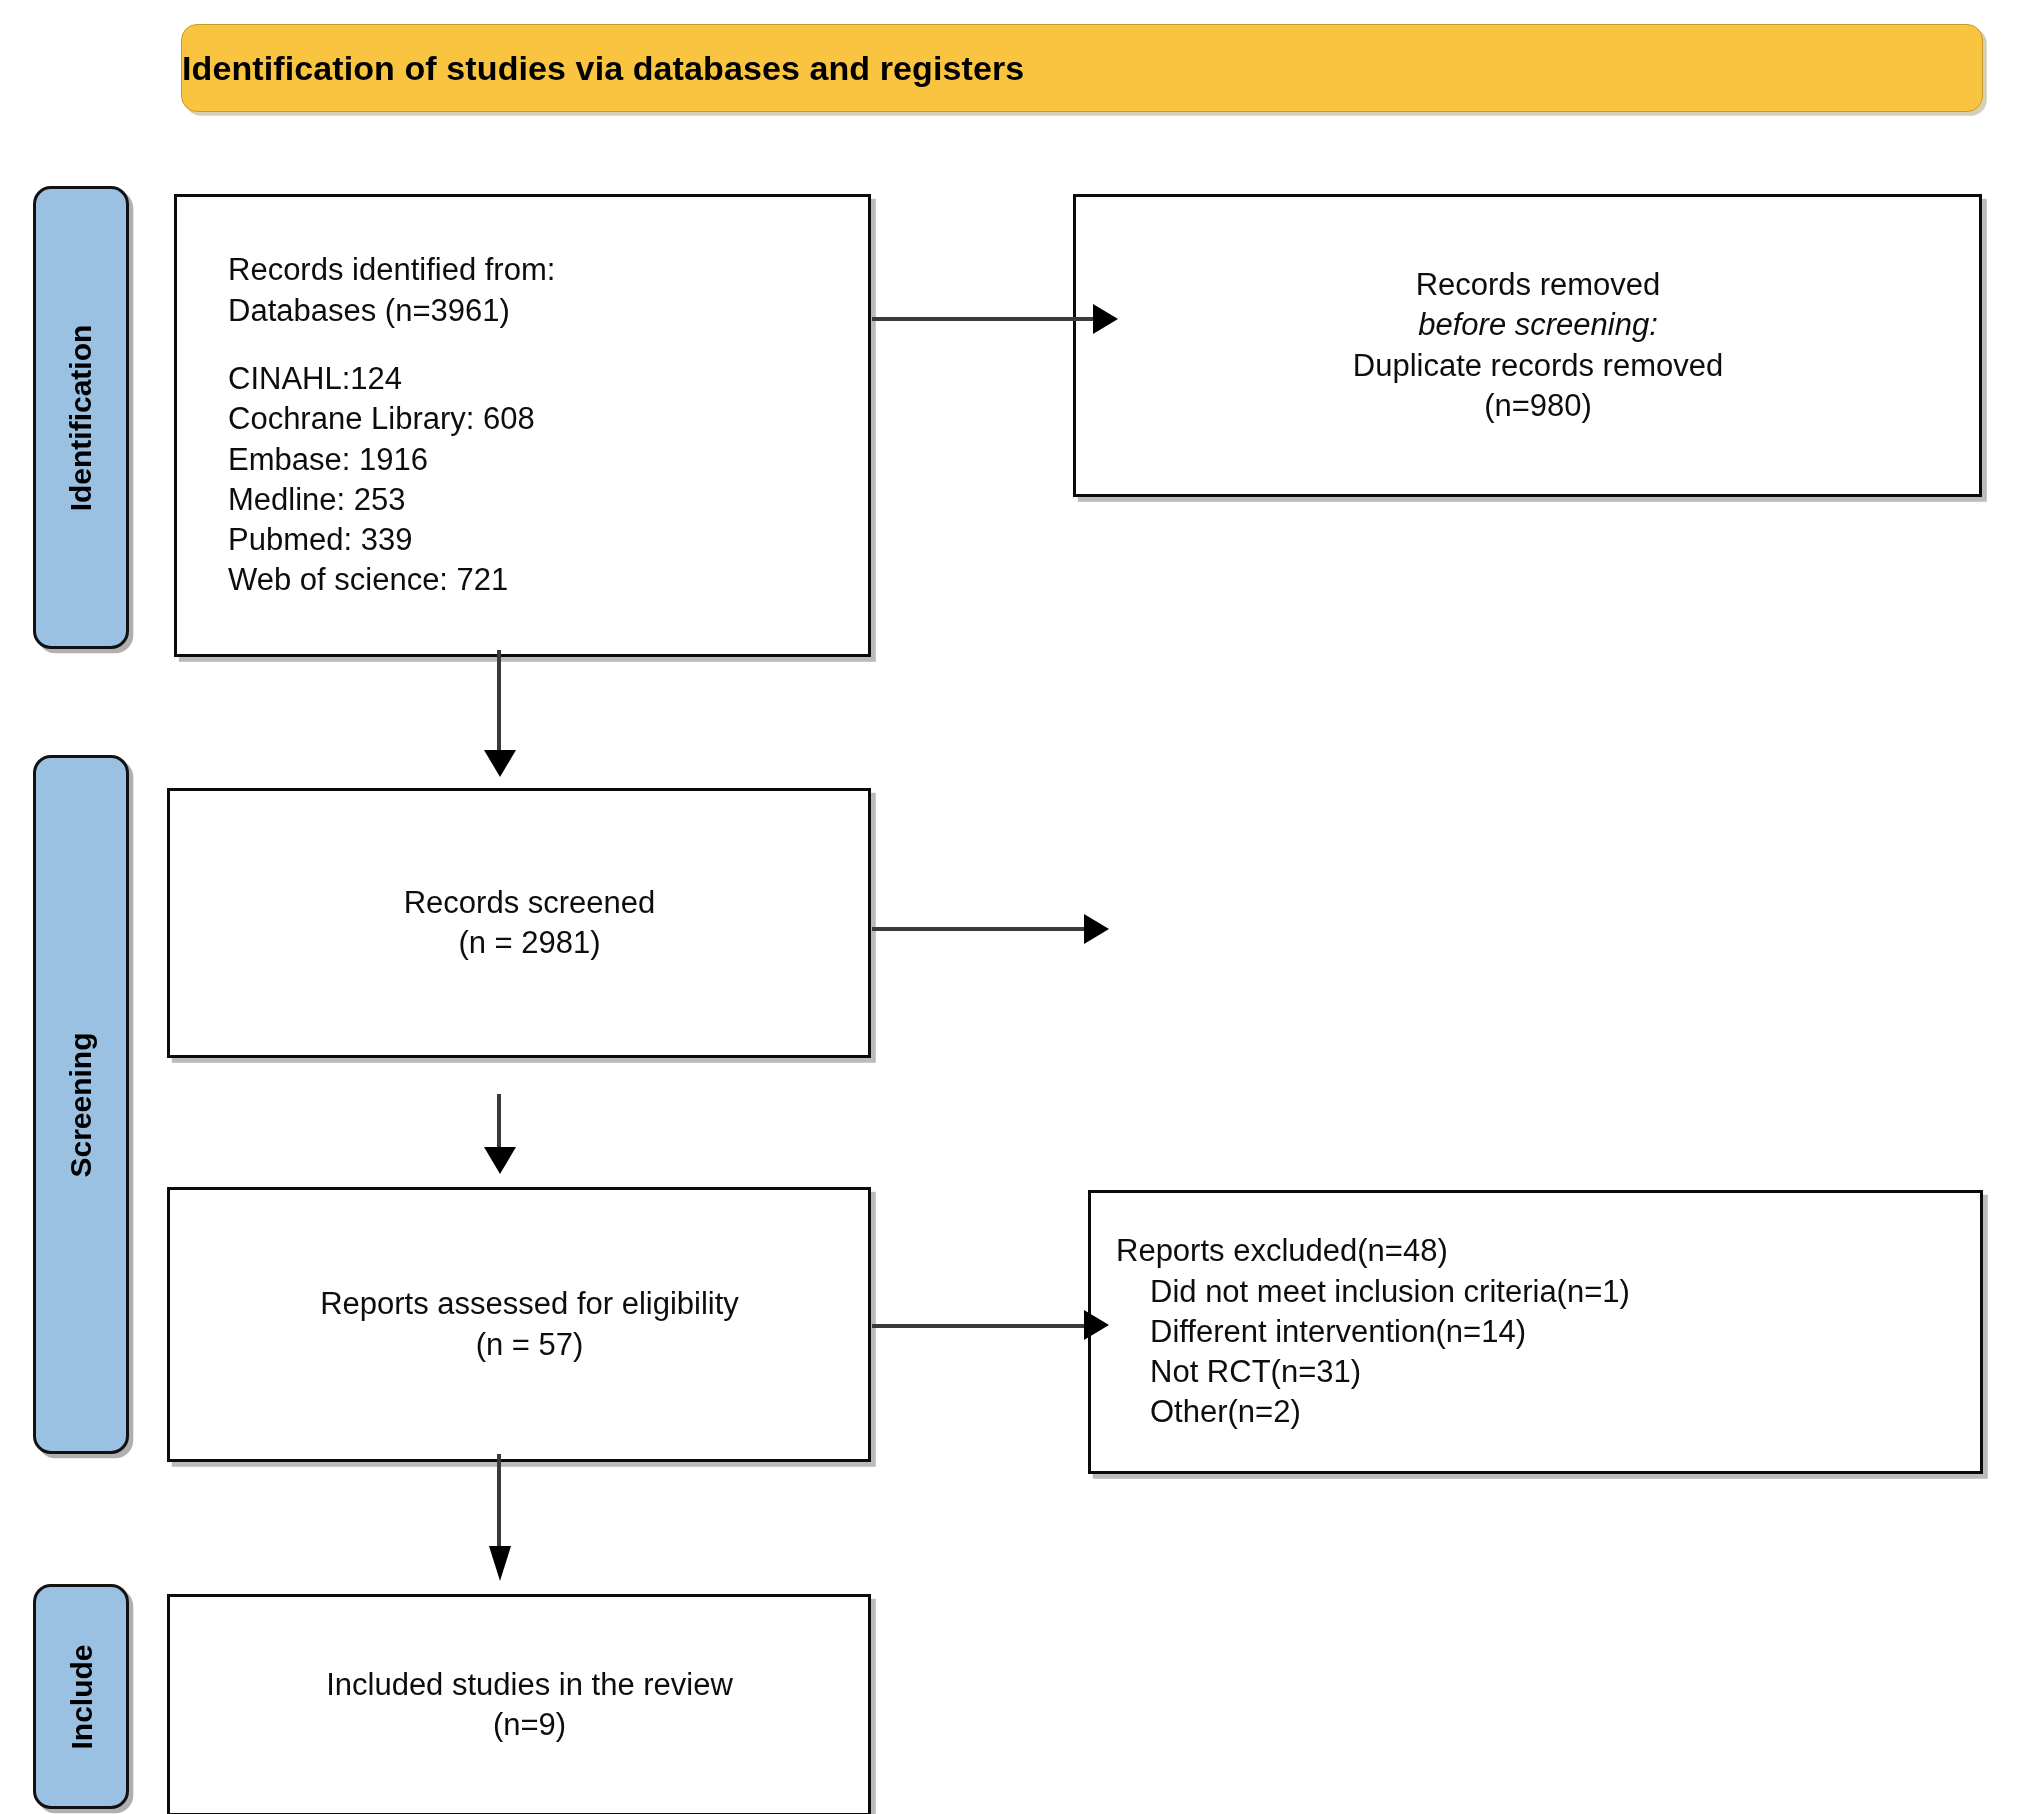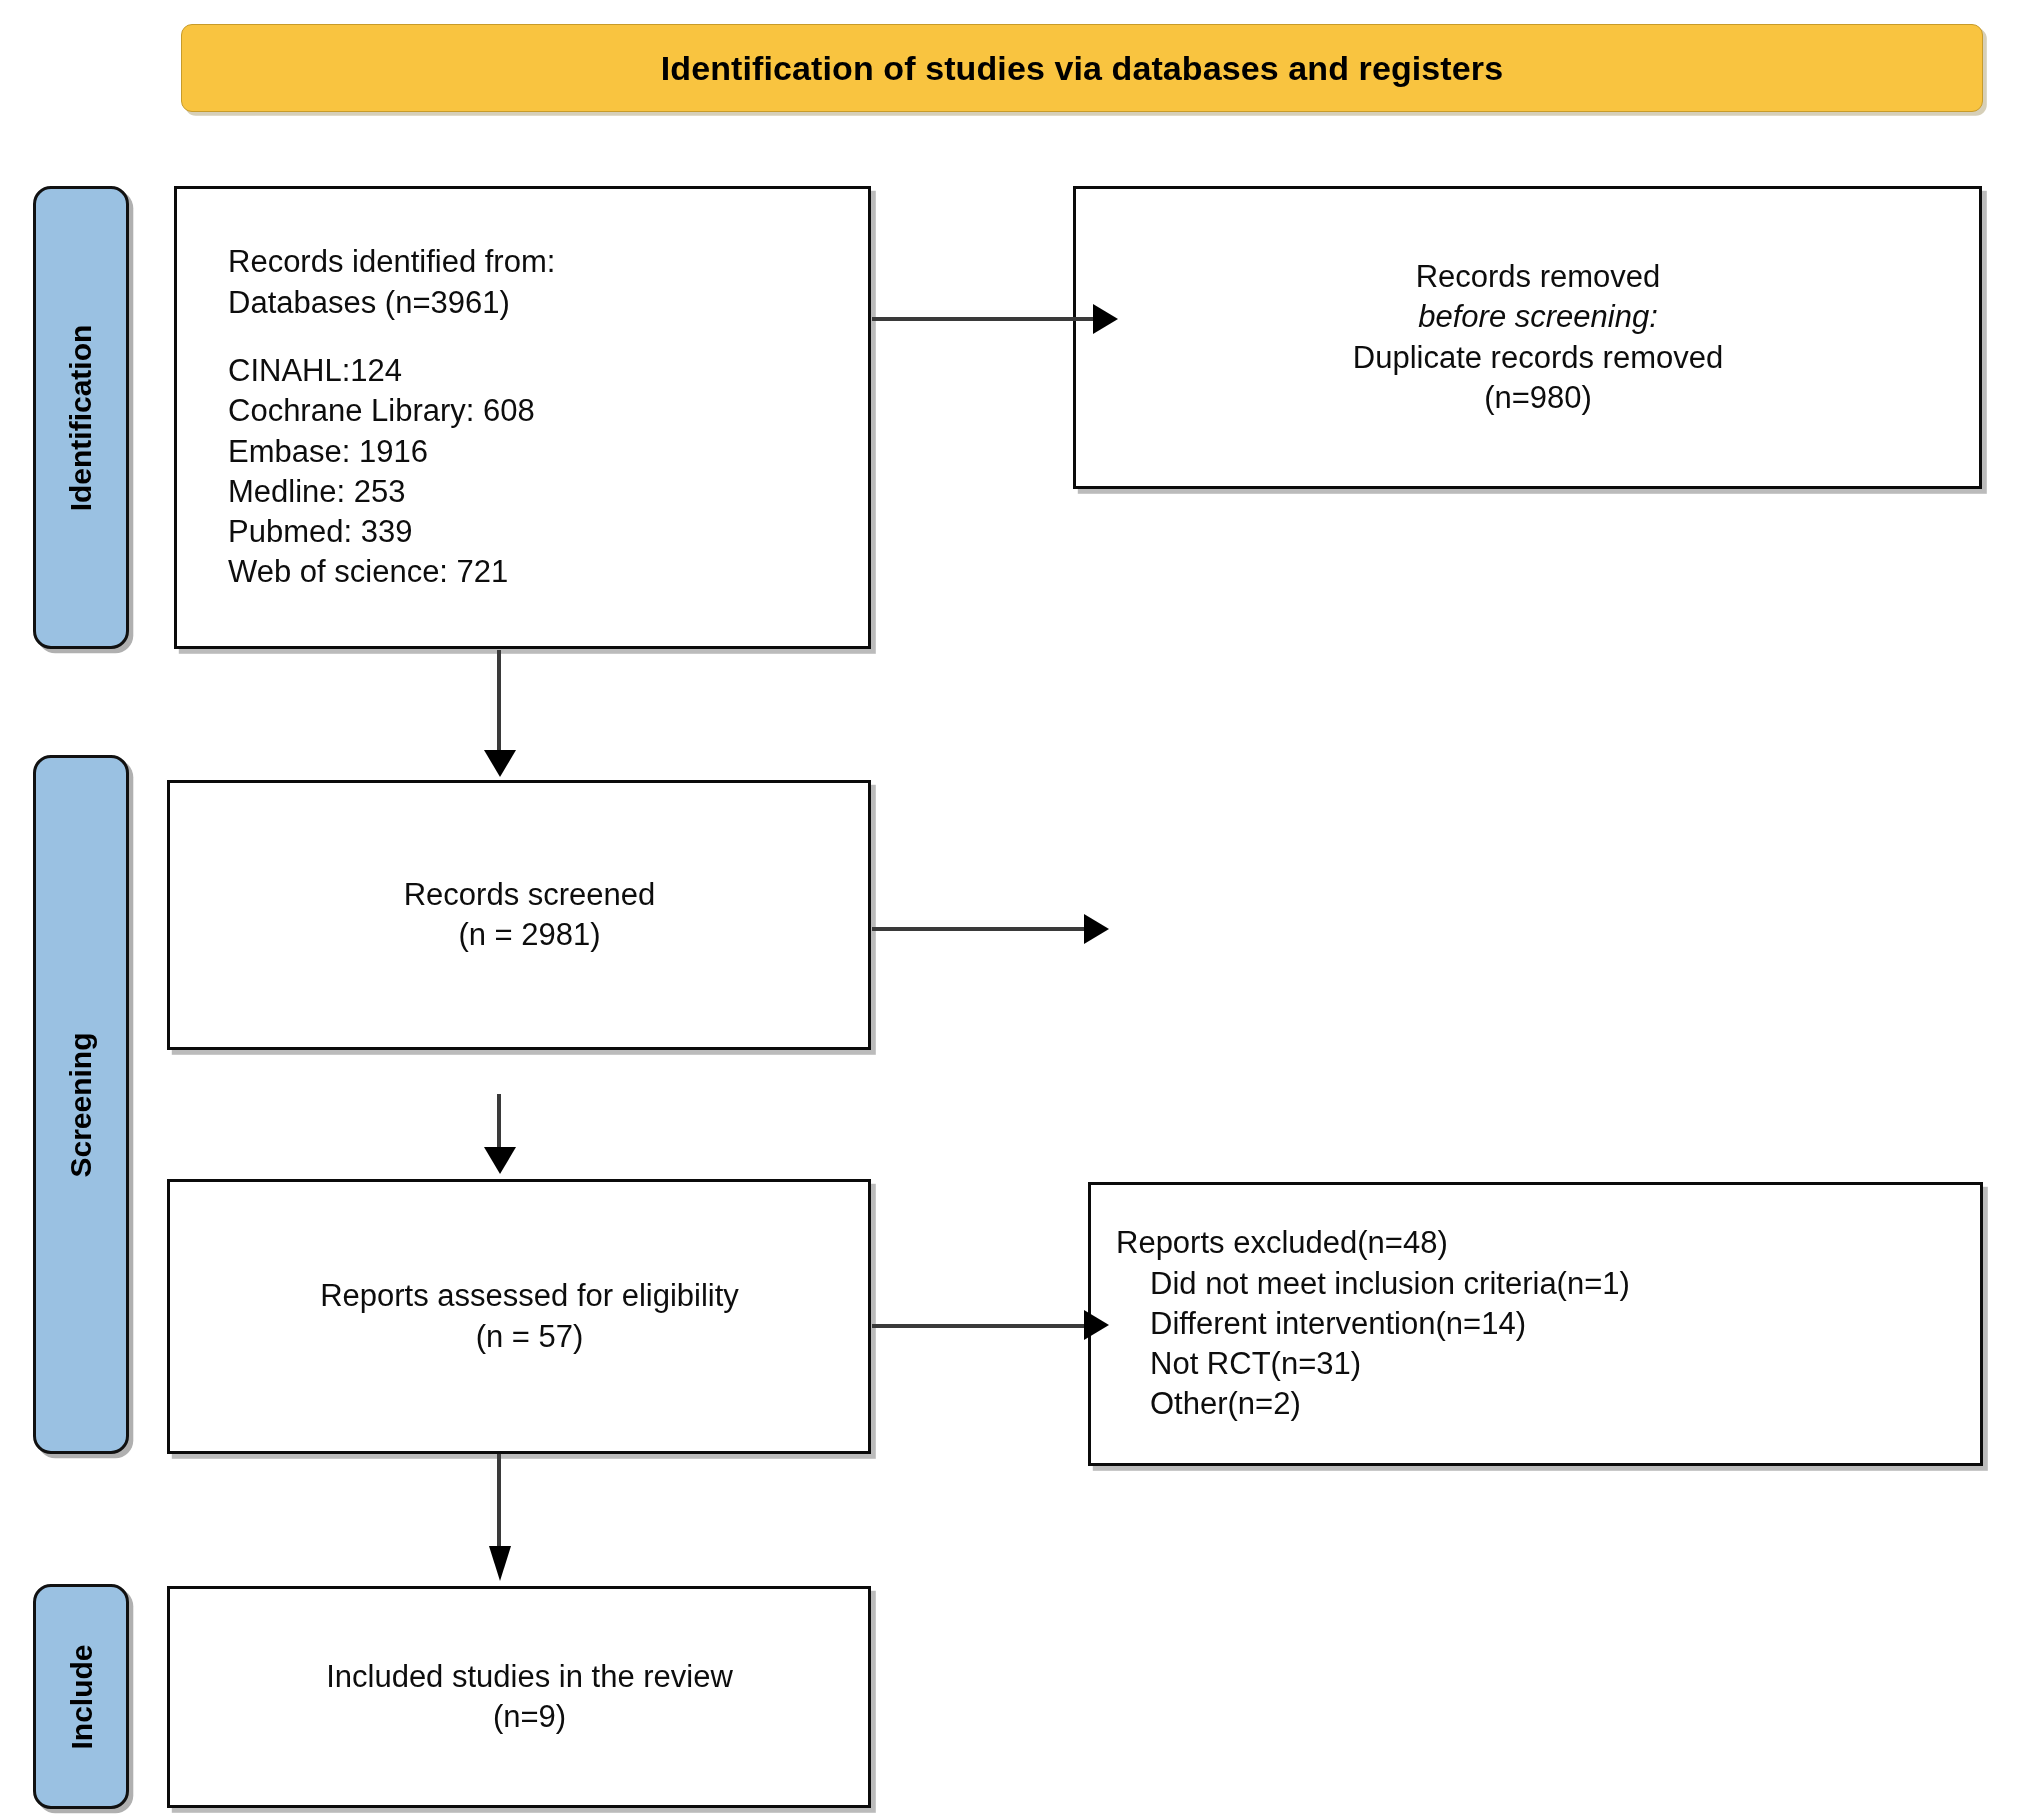--- a/index.html
+++ b/index.html
@@ -22,25 +22,25 @@
 
   
   .banner {
     position: absolute;
     left: 181px;
     top: 24px;
     width: 1802px;
     height: 88px;
     background: #F9C440;
     border: 1.6px solid #C79B2A;
-    border-radius: 11px;
+    border-radius: 16px;
     box-sizing: border-box;
     display: flex;
     align-items: center;
-    justify-content: center;
+    justify-content: flex-start;
     box-shadow: 3.8px 3.8px 0 rgba(120,95,20,0.30);
   }
   .banner-title {
     font-size: 34px;
     font-weight: bold;
     color: #000000;
     letter-spacing: 0.1px;
     white-space: nowrap;
   }
 
@@ -70,20 +70,21 @@
   
   .fbox {
     position: absolute;
     background: #ffffff;
     border: 3.8px solid #0b0b0b;
     box-sizing: border-box;
     box-shadow: 4.8px 4.8px 0 rgba(30,30,30,0.30);
     display: flex;
     flex-direction: column;
     justify-content: center;
+    margin-top: 8px;
   }
   .fbox .lines {
     font-size: 31px;
     line-height: 1.30;
     color: #0d0d0d;
   }
   .fbox.center .lines { text-align: center; padding-left: 21px; }
   .fbox.leftish .lines { text-align: left; padding-left: 51px; }
   .fbox.leftpad .lines { text-align: left; padding-left: 25px; }
   .line { white-space: pre; }

